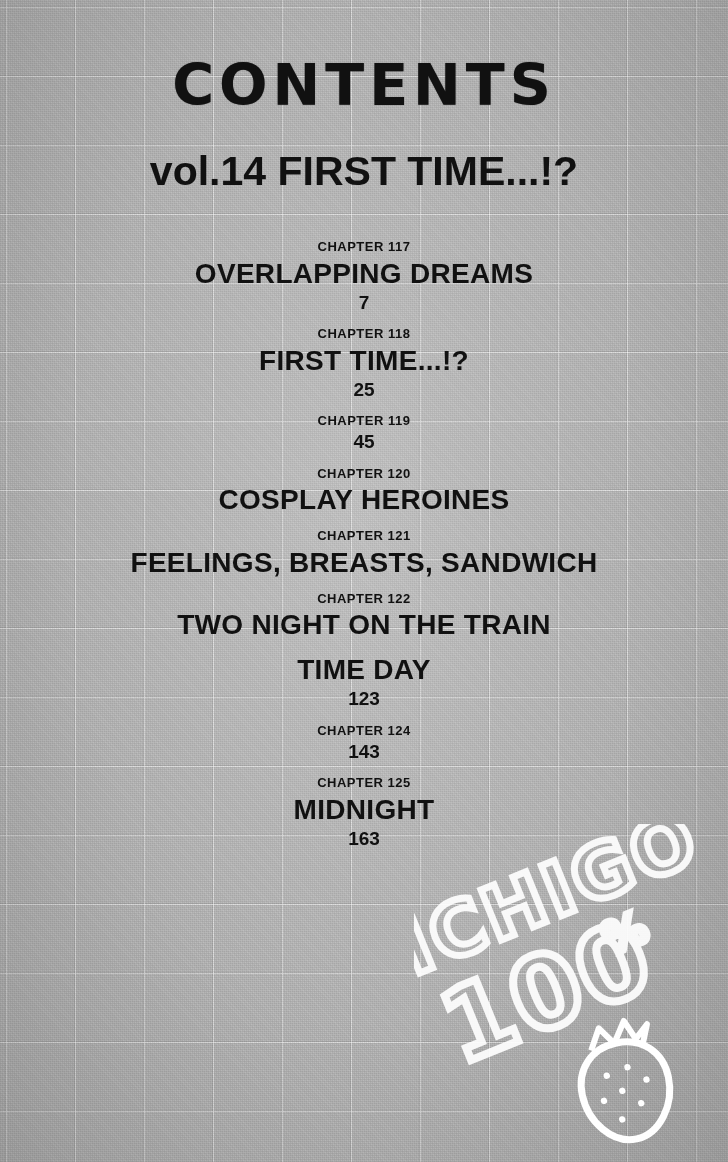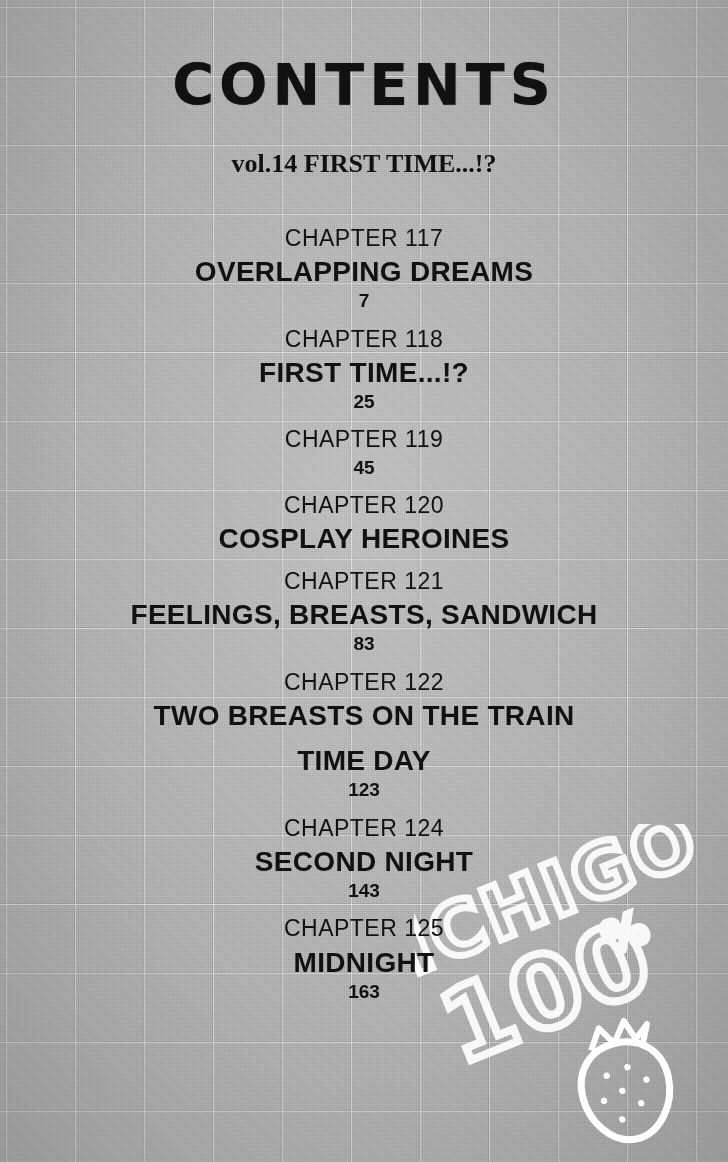--- a/index.html
+++ b/index.html
@@ -65,42 +65,42 @@
     font-family: "DejaVu Sans", sans-serif;
     font-weight: bold;
     font-size: 57px;
     letter-spacing: 5px;
     margin: 0;
     padding-top: 57px;
     line-height: 1;
     text-shadow: 0 0 1px rgba(0,0,0,0.5);
   }
   .subtitle {
-    font-family: Liberation Serif, serif;
-    font-weight: bold;
-    font-size: 26px;
+    font-family: Liberation Sans, sans-serif;
+    font-weight: bold;
+    font-size: 41px;
     letter-spacing: 0px;
     margin: 0;
     padding-top: 37px;
     line-height: 1;
   }
   .toc {
     margin: 0;
     padding: 0;
     list-style: none;
     margin-top: 46px;
   }
   .toc-entry {
     margin-bottom: 10px;
   }
   .chapter-num {
     display: block;
     font-family: "Liberation Sans", sans-serif;
-    font-weight: normal;
-    font-size: 23px;
+    font-weight: bold;
+    font-size: 13px;
     letter-spacing: 0.5px;
     line-height: 1.35;
   }
   .chapter-title {
     display: block;
     font-family: "Liberation Sans", sans-serif;
     font-weight: bold;
     font-size: 28px;
     letter-spacing: 0.3px;
     line-height: 1.25;
@@ -176,33 +176,31 @@
         <span class="chapter-num">CHAPTER 119</span>
         <span class="chapter-page">45</span>
       </li>
       <li class="toc-entry">
         <span class="chapter-num">CHAPTER 120</span>
         <span class="chapter-title">COSPLAY HEROINES</span>
       </li>
       <li class="toc-entry">
         <span class="chapter-num">CHAPTER 121</span>
         <span class="chapter-title">FEELINGS, BREASTS, SANDWICH</span>
-        <span class="chapter-page">83</span>
       </li>
       <li class="toc-entry">
         <span class="chapter-num">CHAPTER 122</span>
-        <span class="chapter-title">TWO BREASTS ON THE TRAIN</span>
+        <span class="chapter-title">TWO NIGHT ON THE TRAIN</span>
       </li>
       <li class="toc-entry">
         <span class="chapter-title">TIME DAY</span>
         <span class="chapter-page">123</span>
       </li>
       <li class="toc-entry">
         <span class="chapter-num">CHAPTER 124</span>
-        <span class="chapter-title">SECOND NIGHT</span>
         <span class="chapter-page">143</span>
       </li>
       <li class="toc-entry">
         <span class="chapter-num">CHAPTER 125</span>
         <span class="chapter-title">MIDNIGHT</span>
         <span class="chapter-page">163</span>
       </li>
     </ul>
   </div>
 

